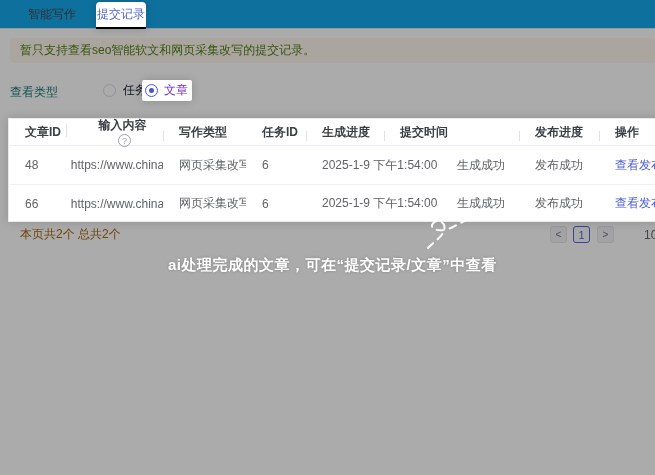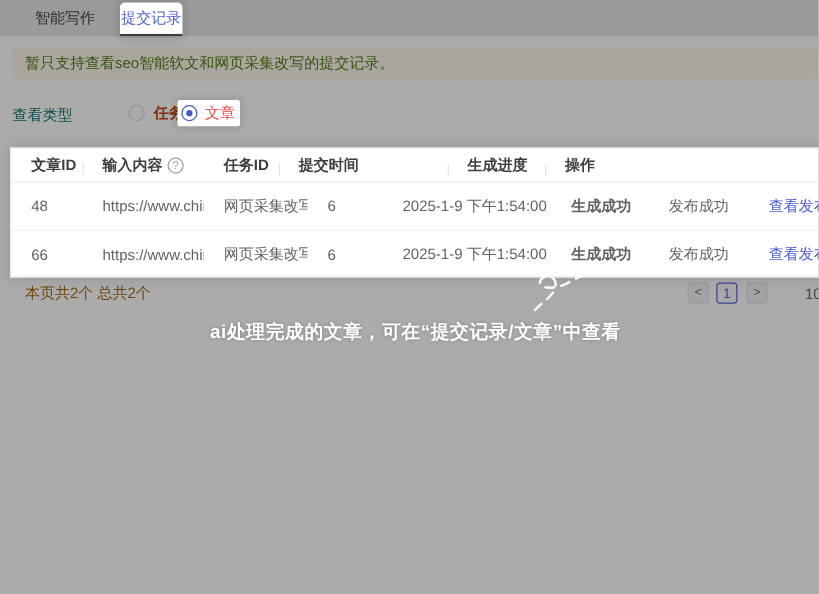--- a/index.html
+++ b/index.html
@@ -7,78 +7,78 @@
   body { font-family:"Liberation Sans","DejaVu Sans",sans-serif; }
 
   .screen {
     position:relative; width:655px; height:475px;
     background:#fff; overflow:hidden; font-size:12px; color:#606266;
   }
 
   
   .tabbar {
     position:absolute; left:0; top:0; width:100%; height:29px;
-    background:#e5e5e5; border-bottom:1px solid #e2e4e8;
+    background:#0ea5e9; border-bottom:1px solid #e2e4e8;
   }
   .tab-inactive {
     position:absolute; left:28px; top:0; height:29px; line-height:29px;
     color:#3f4347; font-size:12px; cursor:pointer;
   }
   .tab-active {
     position:absolute; left:96px; top:2px; width:50px; height:27px;
     background:#fff; border-radius:4px 4px 0 0;
-    border-bottom:2px solid #404040;
+    border-bottom:2px solid #000000;
     color:#5063cf; font-size:12px; line-height:25px; text-align:center;
     z-index:60; box-shadow:0 0 8px rgba(0,0,0,.18);
   }
 
   
   .notice {
     position:absolute; left:10px; right:0; top:38px; height:25px;
     background:#fdf6ec; border-radius:4px;
     line-height:25px; padding-left:10px; color:#4d7c0f; font-size:12px;
     white-space:nowrap;
   }
 
   
   .filter-label { position:absolute; left:10px; top:84px; color:#0f766e; }
   .radio-task {
     position:absolute; left:103px; top:82px; display:flex; align-items:center;
-    gap:7px; cursor:pointer; color:#c2410c;font-weight:bold;
+    gap:7px; cursor:pointer; color:#0f172a;
   }
   .radio-circle {
     width:13px; height:13px; border-radius:50%;
     border:1px solid #d9dbde; background:#fff; position:relative; flex:0 0 13px;
   }
   .radio-article {
     position:absolute; left:142px; top:80px; height:21px; width:50px;
     background:#fff; border-radius:2px; z-index:60;
     display:flex; align-items:center; gap:6px; padding-left:3px;
-    cursor:pointer; color:#ef4444; box-shadow:0 0 8px rgba(0,0,0,.18);
+    cursor:pointer; color:#6d28d9; box-shadow:0 0 8px rgba(0,0,0,.18);
   }
   .radio-circle.checked { border:1px solid #4558c8; }
   .radio-circle.checked::after {
     content:""; position:absolute; left:3px; top:3px; width:5px; height:5px;
     border-radius:50%; background:#4558c8;
   }
 
   
   .table-card {
     position:absolute; left:8px; top:118px; width:700px; height:104px;
     background:#fff; border:1px solid #e8eaee; z-index:60;
     box-shadow:0 0 10px rgba(0,0,0,.15);
   }
   .trow { display:flex; align-items:center; }
   .thead { height:27px; border-bottom:1px solid #ebeef5; }
   .tbody-row { height:38px; }
   .tbody-row + .tbody-row { border-top:1px solid #f0f1f4; }
   .cell { padding-left:16px; position:relative; display:flex; align-items:center;
           white-space:nowrap; overflow:hidden; }
-  .c1{width:57px;} .c2{width:97px;} .c3{width:83px;} .c4{width:60px;}
-  .c5{width:135px;} .c6{width:78px;font-weight:bold;} .c7{width:80px;} .c8{flex:1;}
+  .c1{width:57px;} .c2{width:97px;flex-direction:column;} .c3{width:83px;} .c4{width:60px;}
+  .c5{width:135px;} .c6{width:78px;} .c7{width:80px;} .c8{flex:1;}
   .thead .cell { font-weight:bold; color:#3b3e43; }
   .thead .cell.sep::before {
     content:""; position:absolute; left:0; top:7px; width:1px; height:13px;
     background:#dfe2e7;
   }
   .help-icon {
     display:inline-flex; width:13px; height:13px; margin-left:4px;
     border:1px solid #9aa0a6; border-radius:50%; color:#9aa0a6;
     font-size:9px; font-weight:normal; align-items:center; justify-content:center;
     cursor:pointer;
@@ -139,23 +139,25 @@
     <span>文章</span>
   </div>
 
   <div class="table-card">
     <div class="trow thead">
       <div class="cell c1">文章ID</div>
       <div class="cell c2 sep">
         <span>输入内容</span>
         <span class="help-icon">?</span>
       </div>
+      <div class="cell c3 sep">写作类型</div>
       <div class="cell c4">任务ID</div>
+      <div class="cell c6 sep">生成进度</div>
       <div class="cell c5 sep">提交时间</div>
-      <div class="cell c6 sep">生成进度</div>
+      <div class="cell c7 sep">发布进度</div>
       <div class="cell c8 sep">操作</div>
     </div>
 
     <div class="trow tbody-row">
       <div class="cell c1">48</div>
       <div class="cell c2">https://www.china...</div>
       <div class="cell c3">网页采集改写</div>
       <div class="cell c4">6</div>
       <div class="cell c5">2025-1-9 下午1:54:00</div>
       <div class="cell c6">生成成功</div>

